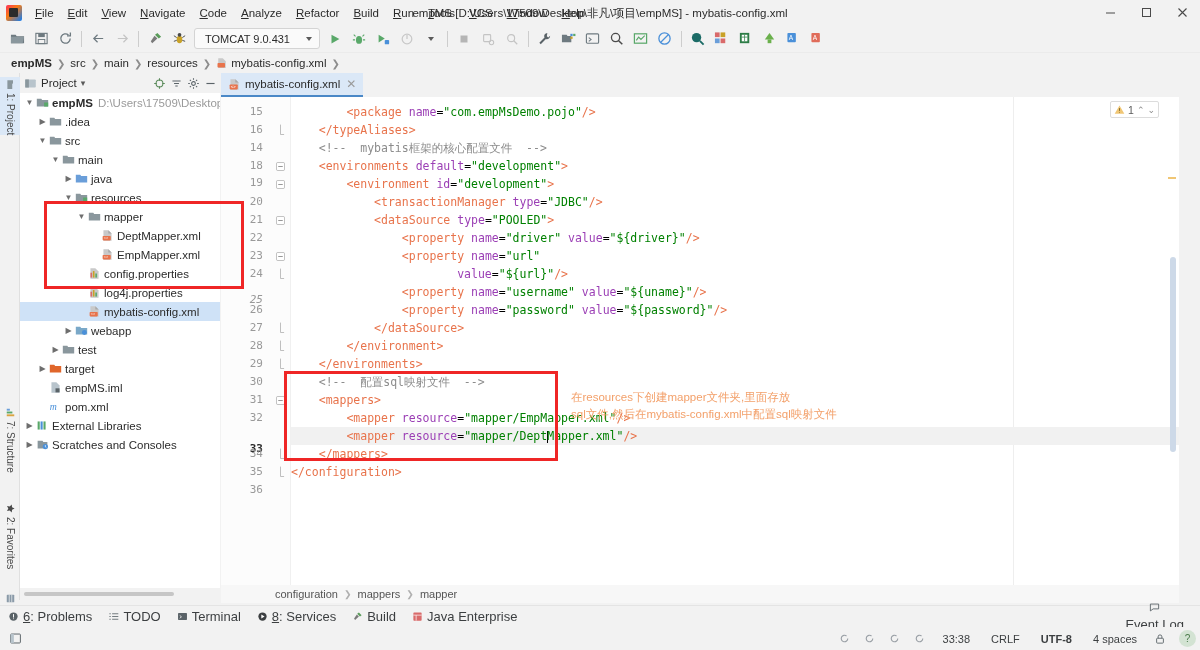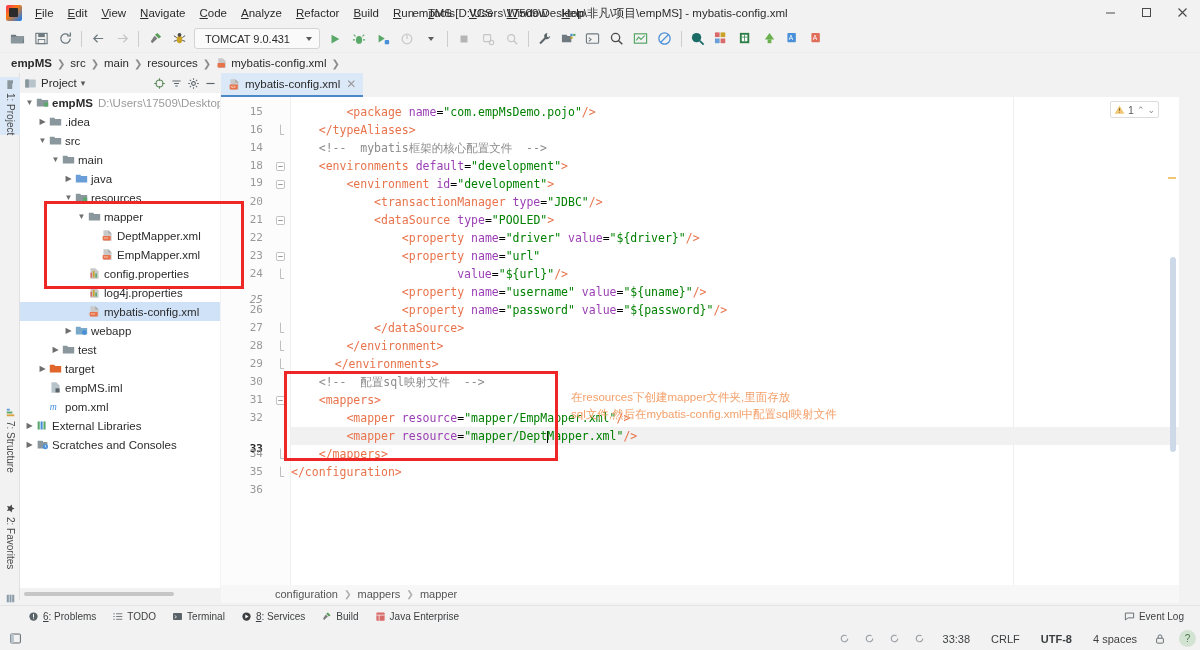--- a/index.html
+++ b/index.html
@@ -222,31 +222,31 @@
     background: #f7f7f7; display: flex; align-items: center;
     padding-left: 52px; font-size: 11px; color: #555555;
   }
   .ed-crumb .cb { padding: 0 2px; }
   .ed-crumb .cbsep { color: #b0b0b0; margin: 0 4px; font-size: 9px; }
 
   
   .botbar {
     position: absolute; top: 605px; left: 0; width: 1200px; height: 22px;
     background: #f2f2f2; display: flex; align-items: center;
-    padding-left: 20px; font-size: 10px; color: #3c3f41;
+    font-size: 13px; color: #3c3f41;
     border-top: 1px solid #e4e4e4;
   }
   .bt {
     display: flex; align-items: center; gap: 4px; padding: 2px 8px;
     border-radius: 2px; white-space: nowrap;
   }
   .bt u { text-decoration: underline; }
   .evlog {
     margin-left: auto; display: flex; align-items: center; gap: 4px;
-    padding: 2px 8px; margin-right: 8px;
+    padding: 2px 8px; margin-right: 8px; flex-direction: column;
   }
 
   
   .statusbar {
     position: absolute; top: 627px; left: 0; width: 1200px; height: 23px;
     background: #f2f2f2; display: flex; align-items: center;
     font-size: 11px; color: #3c3f41;
   }
   .sb-left { padding-left: 6px; display: flex; align-items: center; }
   .sb-right { margin-left: auto; display: flex; align-items: center; gap: 7px; padding-right: 4px; }
@@ -833,21 +833,21 @@
         <div class="cline" style="position: absolute; left: 0px; right: 0px; top: 78px;">        <span class="tg2">&lt;environment</span> <span class="at">id</span>=<span class="st">"development"</span><span class="tg2">&gt;</span></div>
         <div class="cline" style="position: absolute; left: 0px; right: 0px; top: 96px;">            <span class="tg2">&lt;transactionManager</span> <span class="at">type</span>=<span class="st">"JDBC"</span><span class="tg2">/&gt;</span></div>
         <div class="cline" style="position: absolute; left: 0px; right: 0px; top: 114px;">            <span class="tg2">&lt;dataSource</span> <span class="at">type</span>=<span class="st">"POOLED"</span><span class="tg2">&gt;</span></div>
         <div class="cline" style="position: absolute; left: 0px; right: 0px; top: 132px;">                <span class="tg2">&lt;property</span> <span class="at">name</span>=<span class="st">"driver"</span> <span class="at">value</span>=<span class="st">"${driver}"</span><span class="tg2">/&gt;</span></div>
         <div class="cline" style="position: absolute; left: 0px; right: 0px; top: 150px;">                <span class="tg2">&lt;property</span> <span class="at">name</span>=<span class="st">"url"</span></div>
         <div class="cline" style="position: absolute; left: 0px; right: 0px; top: 168px;">                        <span class="at">value</span>=<span class="st">"${url}"</span><span class="tg2">/&gt;</span></div>
         <div class="cline" style="position: absolute; left: 0px; right: 0px; top: 186px;">                <span class="tg2">&lt;property</span> <span class="at">name</span>=<span class="st">"username"</span> <span class="at">value</span>=<span class="st">"${uname}"</span><span class="tg2">/&gt;</span></div>
         <div class="cline" style="position: absolute; left: 0px; right: 0px; top: 204px;">                <span class="tg2">&lt;property</span> <span class="at">name</span>=<span class="st">"password"</span> <span class="at">value</span>=<span class="st">"${password}"</span><span class="tg2">/&gt;</span></div>
         <div class="cline" style="position: absolute; left: 0px; right: 0px; top: 222px;">            <span class="tg2">&lt;/dataSource&gt;</span></div>
         <div class="cline" style="position: absolute; left: 0px; right: 0px; top: 240px;">        <span class="tg2">&lt;/environment&gt;</span></div>
-        <div class="cline" style="position: absolute; left: 16px; right: 0px; top: 258px;">    <span class="tg2">&lt;/environments&gt;</span></div>
+        <div class="cline" style="position: absolute; left: 0px; right: 0px; top: 258px;">    <span class="tg2">&lt;/environments&gt;</span></div>
         <div class="cline" style="position: absolute; left: 0px; right: 0px; top: 294px;">    <span class="tg2">&lt;mappers&gt;</span></div>
         <div class="cline" style="position: absolute; left: 0px; right: 0px; top: 276px;">    <span class="cm">&lt;!--  配置sql映射文件  --&gt;</span></div>
         <div class="cline" style="position: absolute; left: 0px; right: 0px; top: 312px;">        <span class="tg2">&lt;mapper</span> <span class="at">resource</span>=<span class="st">"mapper/EmpMapper.xml"</span><span class="tg2">/&gt;</span></div>
         <div class="cline cur" style="position: absolute; left: 0px; right: 0px; top: 330px;">        <span class="tg2">&lt;mapper</span> <span class="at">resource</span>=<span class="st">"mapper/Dept</span><span class="cursor-bar"></span><span class="st">Mapper.xml"</span><span class="tg2">/&gt;</span></div>
         <div class="cline" style="position: absolute; left: 0px; right: 0px; top: 348px;">    <span class="tg2">&lt;/mappers&gt;</span></div>
         <div class="cline" style="position: absolute; left: 0px; right: 0px; top: 366px;"><span class="tg2">&lt;/configuration&gt;</span></div>
         <div class="cline" style="position: absolute; left: 0px; right: 0px; top: 384px;"></div>
       </div>
 
     <div class="annot" style="left:350px; top:292px;" id="annot">在resources下创建mapper文件夹,里面存放

